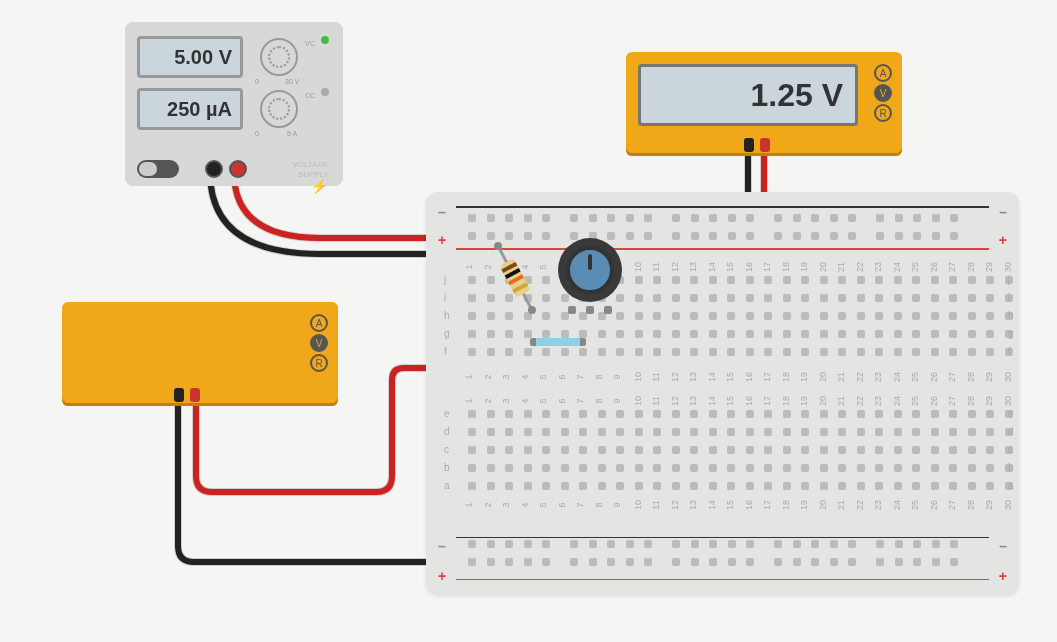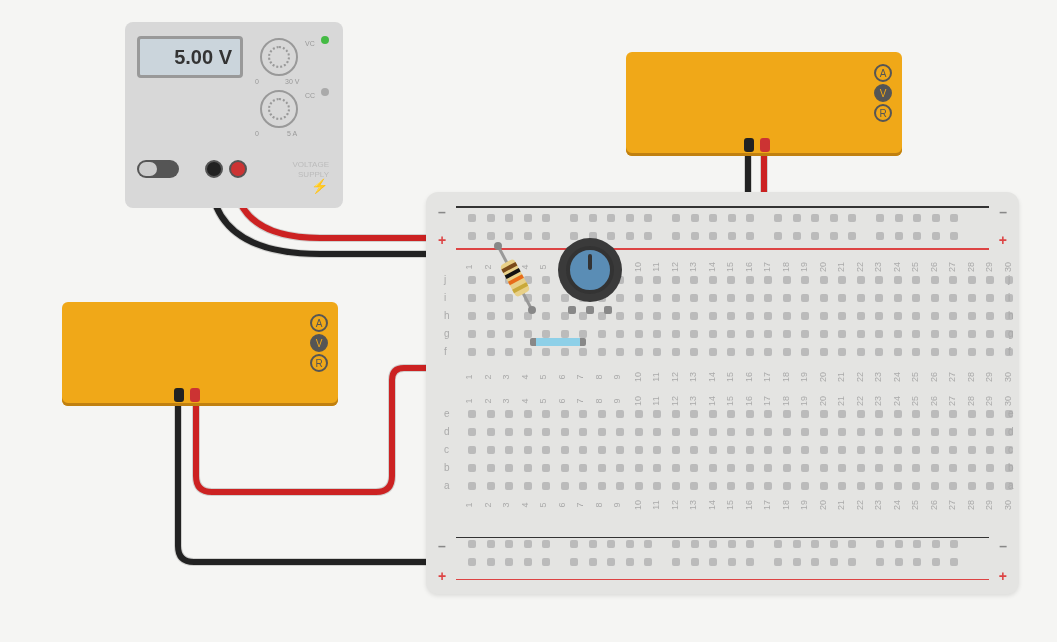--- a/index.html
+++ b/index.html
@@ -1,19 +1,19 @@
 <!DOCTYPE html>
 <html><head>
 <meta charset="utf-8">
 <style>
   * { box-sizing: border-box; margin: 0; padding: 0; }
   body { background: #f5f5f3; font-family: Arial, sans-serif; width: 1057px; height: 642px; position: relative; overflow: hidden; }
   
   
-  .power-supply { position: absolute; left: 125px; top: 22px; width: 218px; height: 186px; background: #d8d8d8; border-radius: 8px; }
+  .power-supply { position: absolute; left: 125px; top: 22px; width: 218px; height: 164px; background: #d8d8d8; border-radius: 8px; }
   .ps-display { position: absolute; left: 12px; width: 106px; height: 42px; background: #cbd5dc; border: 3px solid #999; border-radius: 4px; display: flex; align-items: center; justify-content: flex-end; padding-right: 8px; font-size: 20px; font-weight: bold; color: #333; }
   .ps-display.volt { top: 14px; }
   .ps-display.curr { top: 66px; }
   .ps-knob { position: absolute; left: 135px; width: 38px; height: 38px; border: 2px solid #999; border-radius: 50%; background: #d8d8d8; }
   .ps-knob::after { content: ''; position: absolute; inset: 6px; border: 2px dotted #999; border-radius: 50%; }
   .ps-knob.v { top: 16px; }
   .ps-knob.c { top: 68px; }
   .ps-led { position: absolute; width: 8px; height: 8px; border-radius: 50%; }
   .ps-led.green { background: #4b4; left: 196px; top: 14px; }
   .ps-led.grey { background: #aaa; left: 196px; top: 66px; right: 16px; }
@@ -99,40 +99,42 @@
   <circle class="wire-end" cx="665" cy="262" r="4"></circle>
   <circle class="wire-end" cx="608" cy="340" r="4"></circle>
 
   <path class="wire black" d="M 1001 214 L 1001 562"></path>
   <circle class="wire-end" cx="1001" cy="214" r="4"></circle>
   <circle class="wire-end" cx="1001" cy="562" r="4"></circle>
 </svg>
 
 <div class="power-supply">
   <div class="ps-display volt">5.00 V</div>
+  <div class="ps-display curr">250 µA</div>
   <div class="ps-knob v"></div>
   <div class="ps-knob c"></div>
   <div class="ps-led green"></div>
   <div class="ps-led grey"></div>
   <span class="ps-tick" style="left:180px; top:18px;">VC</span>
   <span class="ps-tick" style="left:180px; top:70px;">CC</span>
   <span class="ps-tick" style="left:130px; top:56px;">0</span>
   <span class="ps-tick" style="left:160px; top:56px;">30 V</span>
   <span class="ps-tick" style="left:130px; top:108px;">0</span>
   <span class="ps-tick" style="left:162px; top:108px;">5 A</span>
   <div class="ps-toggle"></div>
   <span class="ps-toggle-lbl">ON</span>
   <div class="ps-jack neg"></div>
   <div class="ps-jack pos"></div>
   <div class="ps-label" style="white-space:pre;">VOLTAGE
 SUPPLY</div>
   <div class="ps-bolt">⚡</div>
 </div>
 
 <div class="multimeter mm-top">
+  <div class="mm-display">1.25 V</div>
   <div class="mm-modes">
     <div class="mm-mode">A</div>
     <div class="mm-mode active">V</div>
     <div class="mm-mode">R</div>
   </div>
   <div class="mm-probe neg" style="left:118px;"></div>
   <div class="mm-probe pos" style="left:134px;"></div>
 </div>
 
 <div class="multimeter mm-left">

